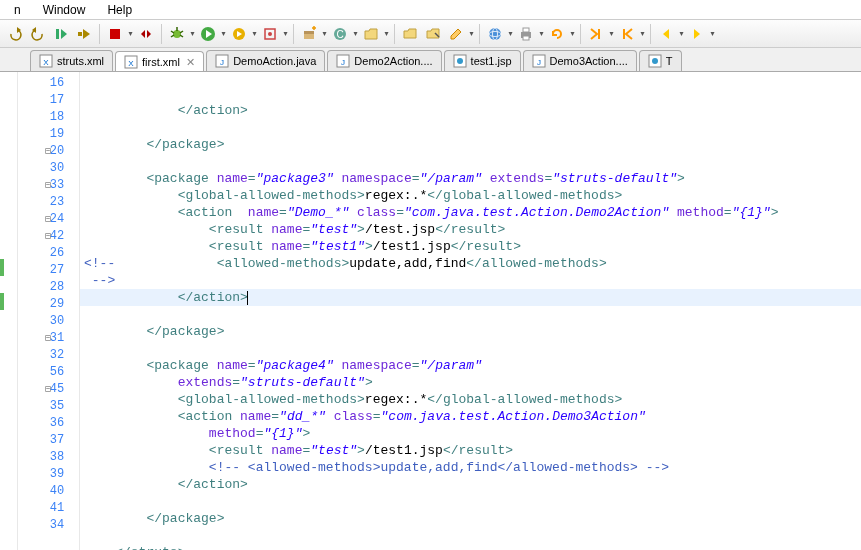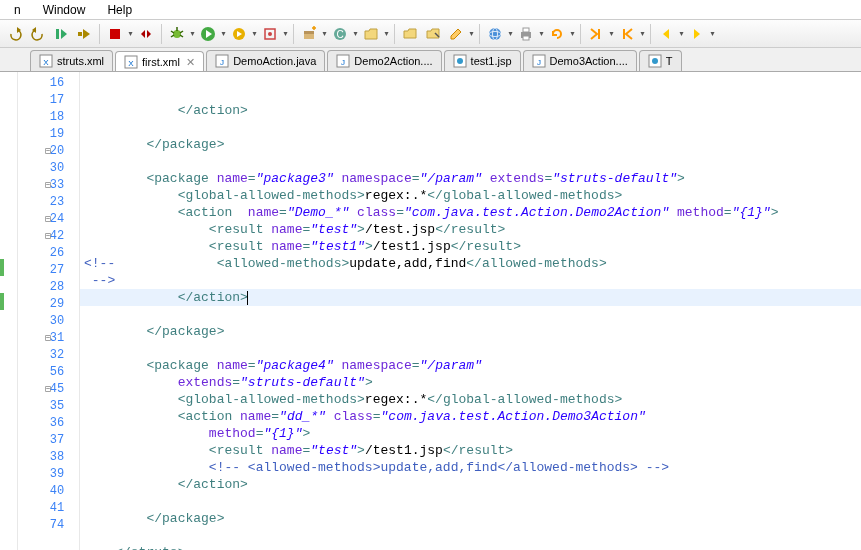--- a/index.html
+++ b/index.html
@@ -386,17 +386,17 @@
       <div class="gut-row">
         <span class="lnum">39</span>
       </div>
       <div class="gut-row">
         <span class="lnum">40</span>
       </div>
       <div class="gut-row">
         <span class="lnum">41</span>
       </div>
       <div class="gut-row">
-        <span class="lnum">74</span>
+        <span class="lnum">34</span>
       </div>
     </div>
   <div class="code" id="code"><div class="code-row"><span class="t-txt">            </span><span class="t-tag">&lt;/action&gt;</span></div><div class="code-row"></div><div class="code-row"><span class="t-txt">        </span><span class="t-tag">&lt;/package&gt;</span></div><div class="code-row"></div><div class="code-row"><span class="t-txt">        </span><span class="t-tag">&lt;package </span><span class="t-attr">name</span><span class="t-tag">=</span><span class="t-str">"package3"</span><span class="t-txt"> </span><span class="t-attr">namespace</span><span class="t-tag">=</span><span class="t-str">"/param"</span><span class="t-txt"> </span><span class="t-attr">extends</span><span class="t-tag">=</span><span class="t-str">"struts-default"</span><span class="t-tag">&gt;</span></div><div class="code-row"><span class="t-txt">            </span><span class="t-tag">&lt;global-allowed-methods&gt;</span><span class="t-txt">regex:.*</span><span class="t-tag">&lt;/global-allowed-methods&gt;</span></div><div class="code-row"><span class="t-txt">            </span><span class="t-tag">&lt;action  </span><span class="t-attr">name</span><span class="t-tag">=</span><span class="t-str">"Demo_*"</span><span class="t-txt"> </span><span class="t-attr">class</span><span class="t-tag">=</span><span class="t-str">"com.java.test.Action.Demo2Action"</span><span class="t-txt"> </span><span class="t-attr">method</span><span class="t-tag">=</span><span class="t-str">"{1}"</span><span class="t-tag">&gt;</span></div><div class="code-row"><span class="t-txt">                </span><span class="t-tag">&lt;result </span><span class="t-attr">name</span><span class="t-tag">=</span><span class="t-str">"test"</span><span class="t-tag">&gt;</span><span class="t-txt">/test.jsp</span><span class="t-tag">&lt;/result&gt;</span></div><div class="code-row"><span class="t-txt">                </span><span class="t-tag">&lt;result </span><span class="t-attr">name</span><span class="t-tag">=</span><span class="t-str">"test1"</span><span class="t-tag">&gt;</span><span class="t-txt">/test1.jsp</span><span class="t-tag">&lt;/result&gt;</span></div><div class="code-row"><span class="t-cmt">&lt;!--</span><span class="t-txt">             </span><span class="t-tag">&lt;allowed-methods&gt;</span><span class="t-txt">update,add,find</span><span class="t-tag">&lt;/allowed-methods&gt;</span></div><div class="code-row"><span class="t-cmt"> --&gt;</span></div><div class="code-row hl"><span class="t-txt">            </span><span class="t-tag">&lt;/action&gt;</span><span class="cursor"></span></div><div class="code-row"></div><div class="code-row"><span class="t-txt">        </span><span class="t-tag">&lt;/package&gt;</span></div><div class="code-row"></div><div class="code-row"><span class="t-txt">        </span><span class="t-tag">&lt;package </span><span class="t-attr">name</span><span class="t-tag">=</span><span class="t-str">"package4"</span><span class="t-txt"> </span><span class="t-attr">namespace</span><span class="t-tag">=</span><span class="t-str">"/param"</span></div><div class="code-row"><span class="t-txt">            </span><span class="t-attr">extends</span><span class="t-tag">=</span><span class="t-str">"struts-default"</span><span class="t-tag">&gt;</span></div><div class="code-row"><span class="t-txt">            </span><span class="t-tag">&lt;global-allowed-methods&gt;</span><span class="t-txt">regex:.*</span><span class="t-tag">&lt;/global-allowed-methods&gt;</span></div><div class="code-row"><span class="t-txt">            </span><span class="t-tag">&lt;action </span><span class="t-attr">name</span><span class="t-tag">=</span><span class="t-str">"dd_*"</span><span class="t-txt"> </span><span class="t-attr">class</span><span class="t-tag">=</span><span class="t-str">"com.java.test.Action.Demo3Action"</span></div><div class="code-row"><span class="t-txt">                </span><span class="t-attr">method</span><span class="t-tag">=</span><span class="t-str">"{1}"</span><span class="t-tag">&gt;</span></div><div class="code-row"><span class="t-txt">                </span><span class="t-tag">&lt;result </span><span class="t-attr">name</span><span class="t-tag">=</span><span class="t-str">"test"</span><span class="t-tag">&gt;</span><span class="t-txt">/test1.jsp</span><span class="t-tag">&lt;/result&gt;</span></div><div class="code-row"><span class="t-txt">                </span><span class="t-cmt">&lt;!-- &lt;allowed-methods&gt;update,add,find&lt;/allowed-methods&gt; --&gt;</span></div><div class="code-row"><span class="t-txt">            </span><span class="t-tag">&lt;/action&gt;</span></div><div class="code-row"></div><div class="code-row"><span class="t-txt">        </span><span class="t-tag">&lt;/package&gt;</span></div><div class="code-row"></div><div class="code-row"><span class="t-txt">    </span><span class="t-tag">&lt;/struts&gt;</span></div></div>
 </div>
 
 </body></html>

